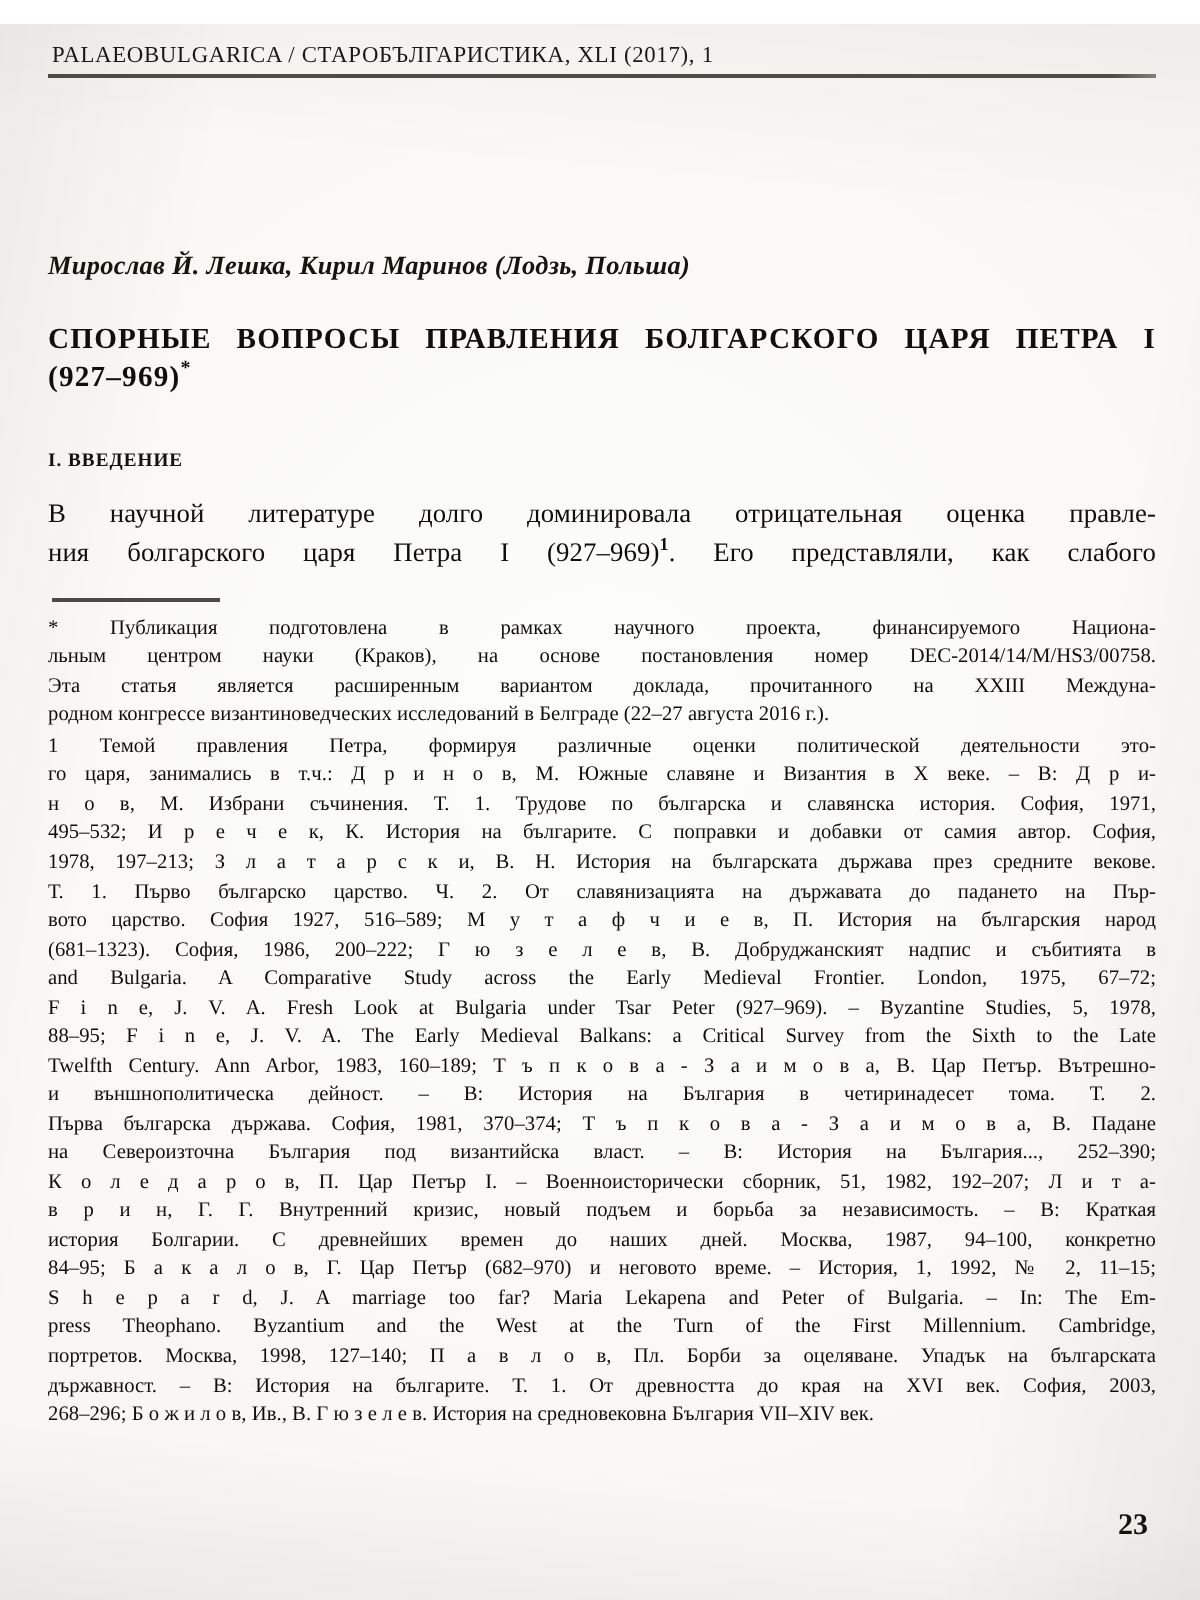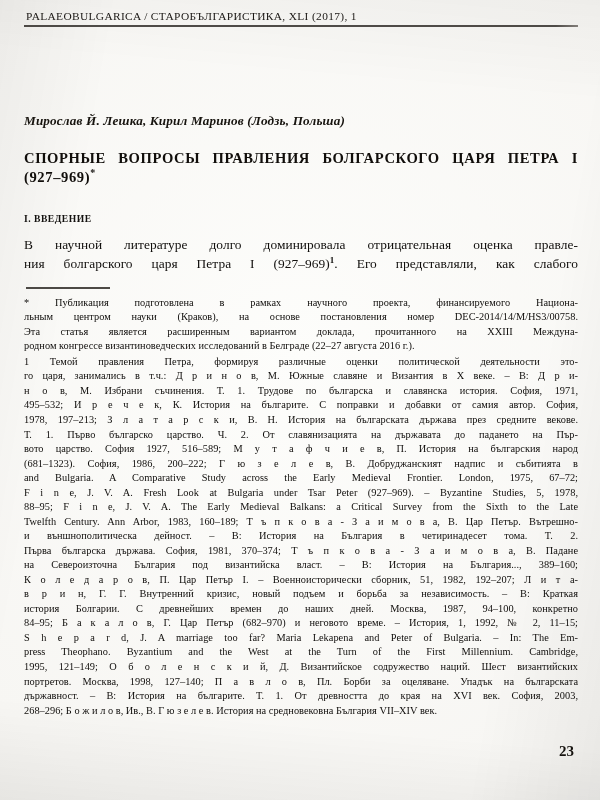--- a/index.html
+++ b/index.html
@@ -30,20 +30,21 @@
     pointer-events: none;
     background:
       linear-gradient(100deg, rgba(0,0,0,0.045) 0%, rgba(0,0,0,0) 16%, rgba(0,0,0,0) 82%, rgba(0,0,0,0.05) 100%),
       linear-gradient(185deg, rgba(0,0,0,0.035) 0%, rgba(0,0,0,0) 12%, rgba(0,0,0,0) 88%, rgba(0,0,0,0.055) 100%);
     mix-blend-mode: multiply;
   }
   .content {
     position: relative;
     z-index: 2;
     padding: 10px 22px 0 24px;
+    margin-top: 12px;
   }
 
   
   .runhead {
     font-size: 11.4px;
     letter-spacing: 0.35px;
     color: #1b1815;
     white-space: nowrap;
     font-family: "Liberation Serif", "DejaVu Serif", serif;
     padding-left: 2px;
@@ -199,28 +200,27 @@
           <span class="ln">1978, 197–213; З л а т а р с к и, В. Н. История на българската държава през средните векове.</span>
           <span class="ln">Т. 1. Първо българско царство. Ч. 2. От славянизацията на държавата до падането на Пър-</span>
           <span class="ln">вото царство. София 1927, 516–589; М у т а ф ч и е в, П. История на българския народ</span>
           <span class="ln">(681–1323). София, 1986, 200–222; Г ю з е л е в, В. Добруджанският надпис и събитията в</span>
           <span class="ln">and Bulgaria. A Comparative Study across the Early Medieval Frontier. London, 1975, 67–72;</span>
           <span class="ln">F i n e, J. V. A. Fresh Look at Bulgaria under Tsar Peter (927–969). – Byzantine Studies, 5, 1978,</span>
           <span class="ln">88–95; F i n e, J. V. A. The Early Medieval Balkans: a Critical Survey from the Sixth to the Late</span>
           <span class="ln">Twelfth Century. Ann Arbor, 1983, 160–189; Т ъ п к о в а - З а и м о в а, В. Цар Петър. Вътрешно-</span>
           <span class="ln">и външнополитическа дейност. – В: История на България в четиринадесет тома. Т. 2.</span>
           <span class="ln">Първа българска държава. София, 1981, 370–374; Т ъ п к о в а - З а и м о в а, В. Падане</span>
-          <span class="ln">на Североизточна България под византийска власт. – В: История на България..., 389–160;</span>
+          <span class="ln">на Североизточна България под византийска власт. – В: История на България..., 252–390;</span>
           <span class="ln">К о л е д а р о в, П. Цар Петър I. – Военноисторически сборник, 51, 1982, 192–207; Л и т а-</span>
           <span class="ln">в р и н, Г. Г. Внутренний кризис, новый подъем и борьба за независимость. – В: Краткая</span>
           <span class="ln">история Болгарии. С древнейших времен до наших дней. Москва, 1987, 94–100, конкретно</span>
           <span class="ln">84–95; Б а к а л о в, Г. Цар Петър (682–970) и неговото време. – История, 1, 1992, № 2, 11–15;</span>
           <span class="ln">S h e p a r d, J. A marriage too far? Maria Lekapena and Peter of Bulgaria. – In: The Em-</span>
           <span class="ln">press Theophano. Byzantium and the West at the Turn of the First Millennium. Cambridge,</span>
-          <span class="ln">1995, 121–149; О б о л е н с к и й, Д. Византийское содружество наций. Шест византийских</span>
           <span class="ln">портретов. Москва, 1998, 127–140; П а в л о в, Пл. Борби за оцеляване. Упадък на българската</span>
           <span class="ln">държавност. – В: История на българите. Т. 1. От древността до края на XVI век. София, 2003,</span>
           <span class="ln ragged">268–296; Б о ж и л о в, Ив., В. Г ю з е л е в. История на средновековна България VII–XIV век.</span>
         </div>
     </div>
 
   </div>
 
   <div class="folio">23</div>
 </div>

